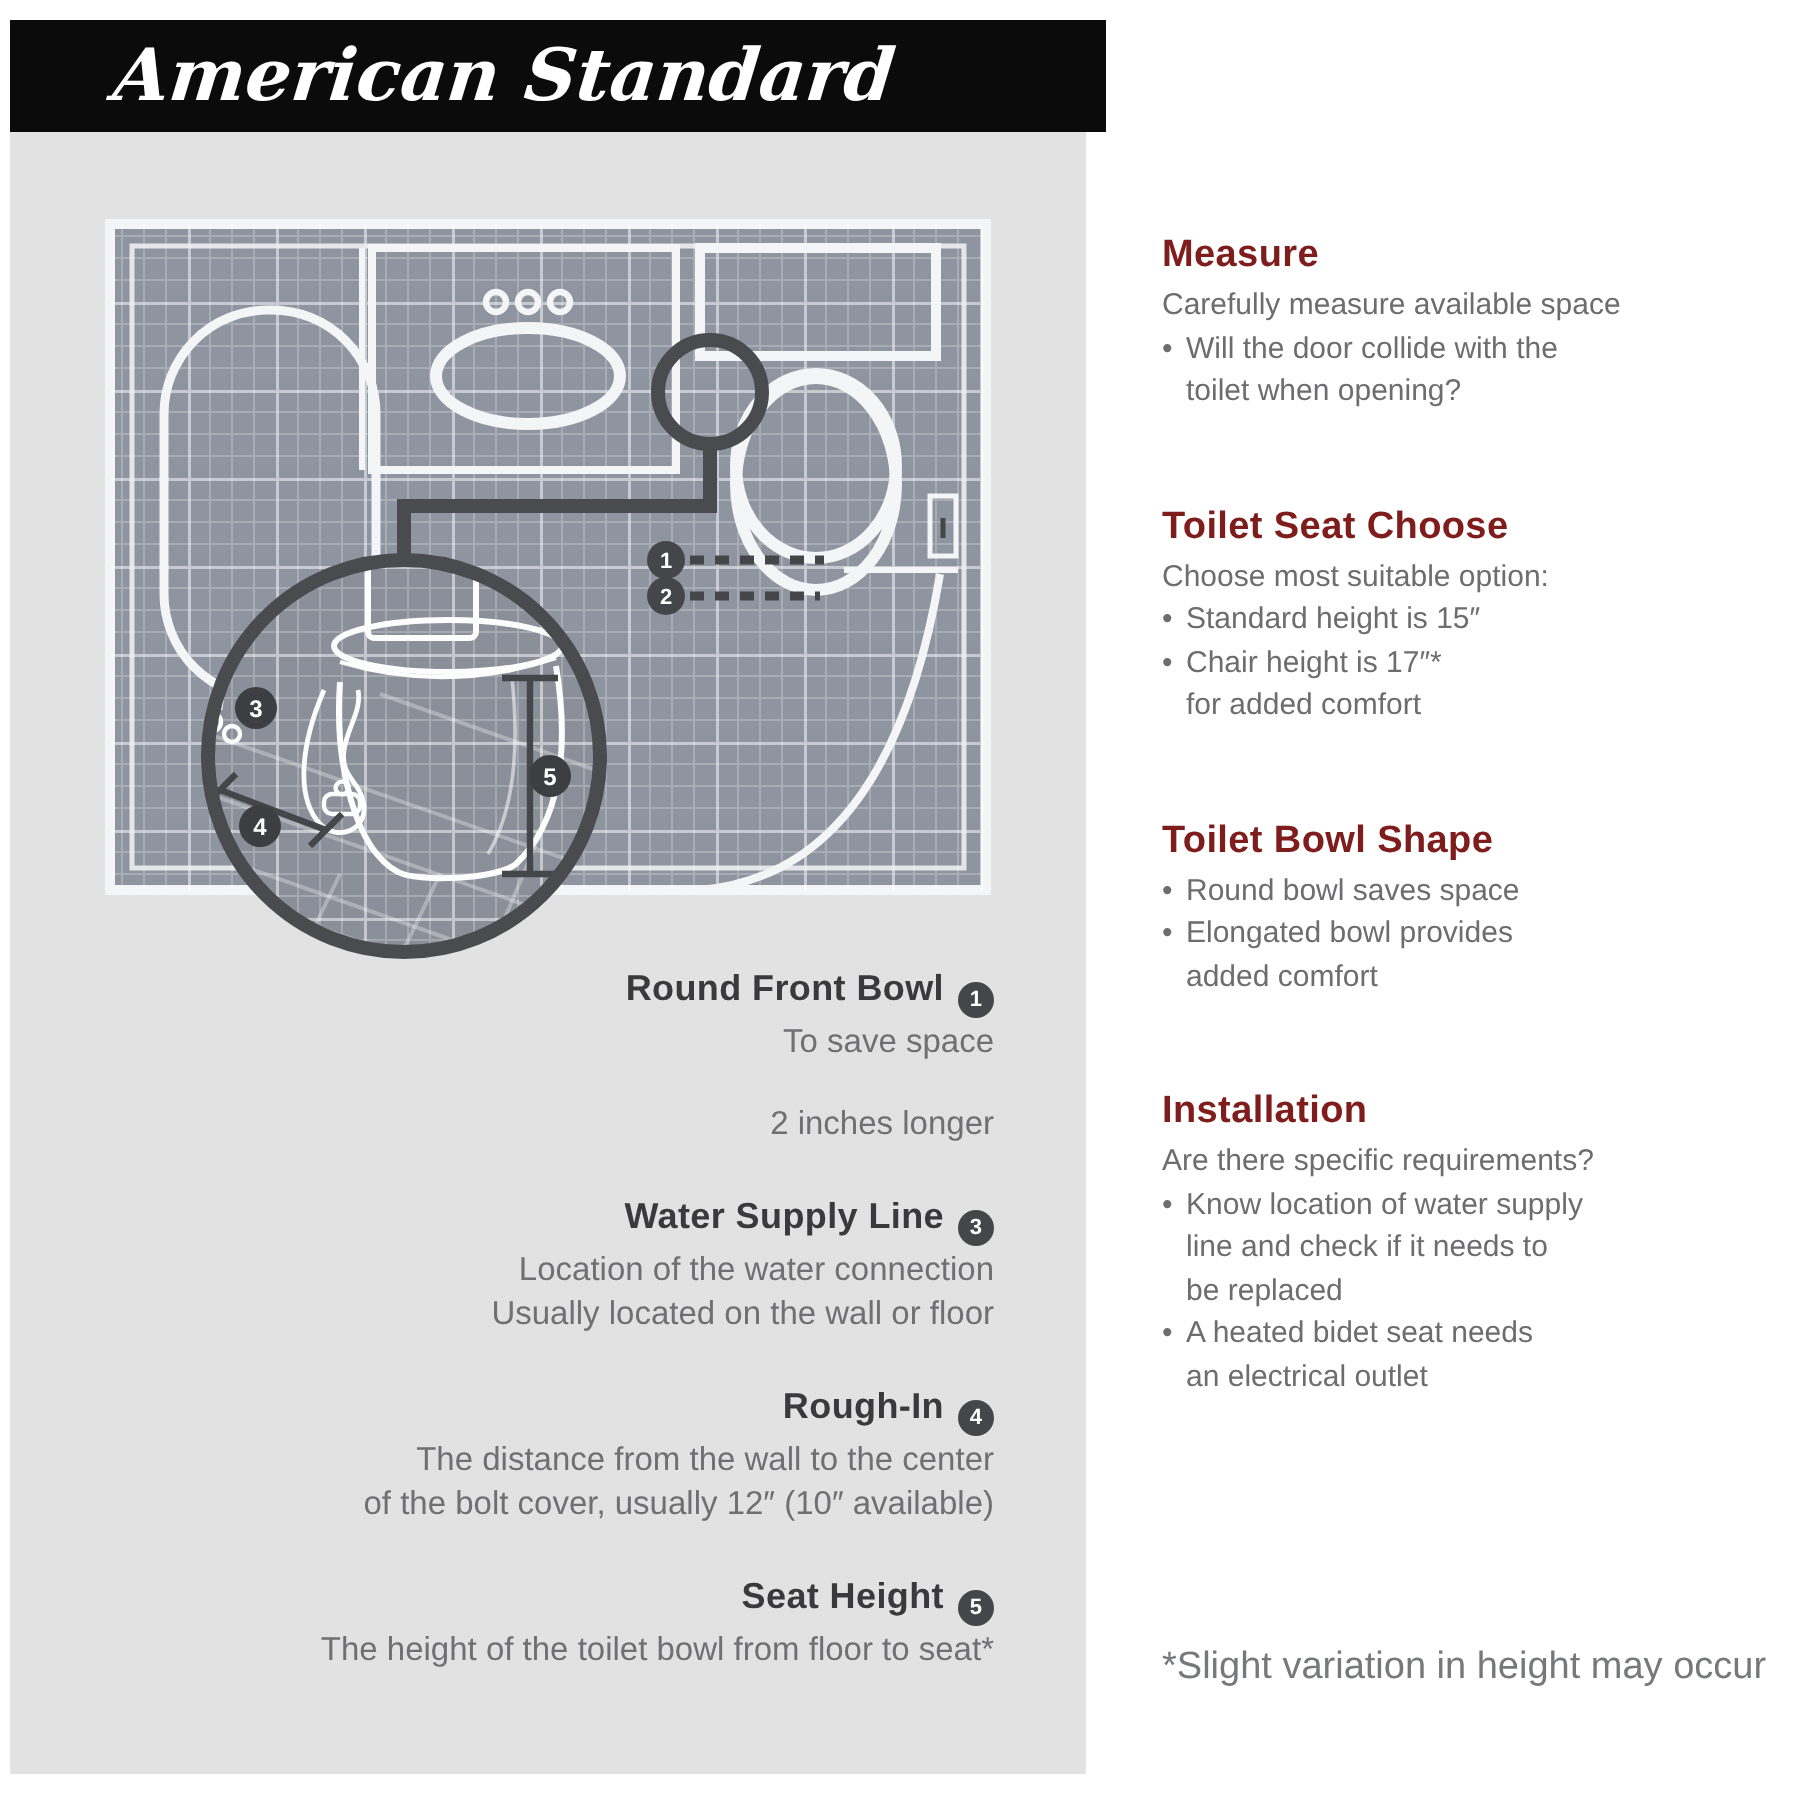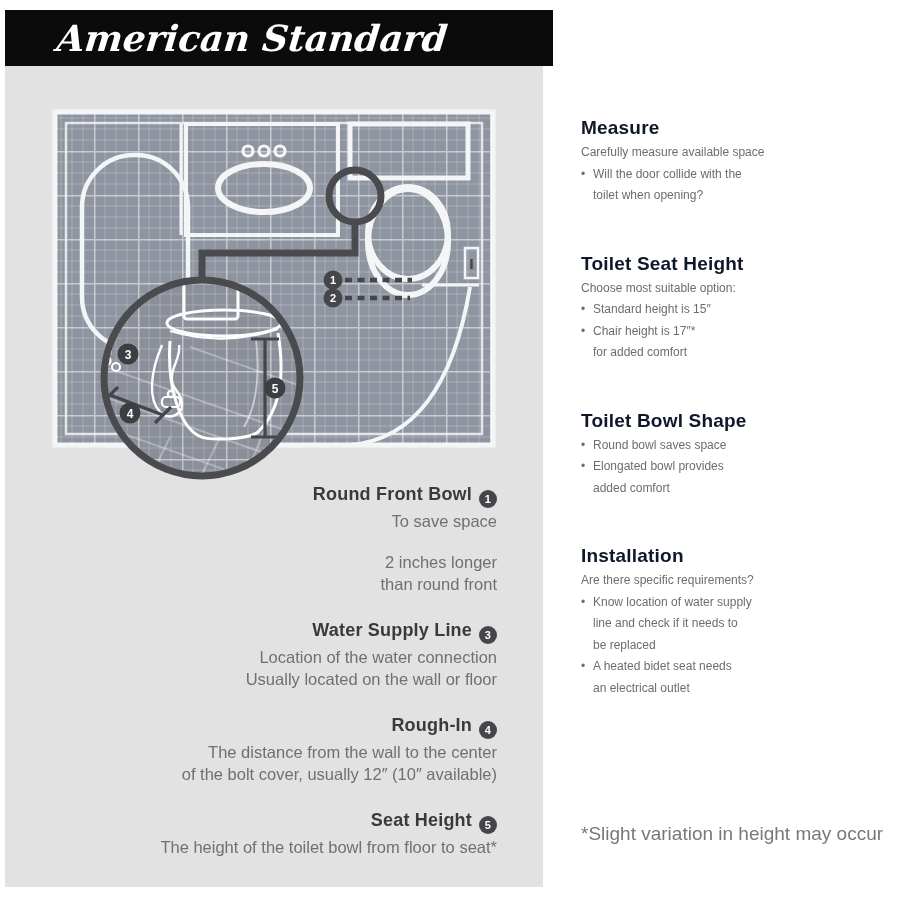--- a/index.html
+++ b/index.html
@@ -15,22 +15,22 @@
   .defs{position:absolute;left:90px;top:478px;width:407px;text-align:right;}
   .def-item{margin-bottom:19px;}
   .def-title{font-size:18px;font-weight:bold;color:#3a3a3c;line-height:32px;letter-spacing:.2px;}
   .badge{display:inline-flex;align-items:center;justify-content:center;width:18px;height:18px;
          border-radius:50%;background:#45464a;color:#fff;font-size:11px;font-weight:bold;
          margin-left:7px;vertical-align:-3px;}
   .def-line{font-size:16.5px;color:#707073;line-height:22px;}
 
   .sections{position:absolute;left:581px;top:115px;width:312px;}
   .section{margin-bottom:44px;}
-  .sec-title{font-size:19px;font-weight:bold;color:#0f172a;line-height:25px;margin-bottom:2px;letter-spacing:.2px;}
-  .line{font-size:12px;color:#6d6d70;line-height:21.5px;position:relative;}
+  .sec-title{font-size:19px;font-weight:bold;color:#7f1d1d;line-height:25px;margin-bottom:2px;letter-spacing:.2px;}
+  .line{font-size:15px;color:#6d6d70;line-height:21.5px;position:relative;}
   .line.bullet{padding-left:12px;}
   .line.bullet::before{content:"\2022";position:absolute;left:0;}
   .line.indent{padding-left:12px;}
 
   .footnote{position:absolute;left:581px;top:823px;font-size:19px;color:#77787a;}
 </style>
 </head>
 <body>
 
 <div class="page">
@@ -161,21 +161,20 @@
 
             <div class="def-line">To save space</div>
           </div>
       </div>
 
       <div class="def-item">
         <div>
 
             <div class="def-line">2 inches longer</div>
 
-            <div class="def-line">than round front</div>
           </div>
       </div>
 
       <div class="def-item">
         <div class="def-title">
           <span>Water Supply Line</span><span class="badge">3</span>
         </div>
         <div>
 
             <div class="def-line">Location of the water connection</div>
@@ -215,21 +214,21 @@
 
             <div class="line plain">Carefully measure available space</div>
 
             <div class="line bullet">Will the door collide with the</div>
 
             <div class="line indent">toilet when opening?</div>
           </div>
       </div>
 
       <div class="section">
-        <div class="sec-title">Toilet Seat Height</div>
+        <div class="sec-title">Toilet Seat Choose</div>
         <div>
 
             <div class="line plain">Choose most suitable option:</div>
 
             <div class="line bullet">Standard height is 15″</div>
 
             <div class="line bullet">Chair height is 17″*</div>
 
             <div class="line indent">for added comfort</div>
           </div>

